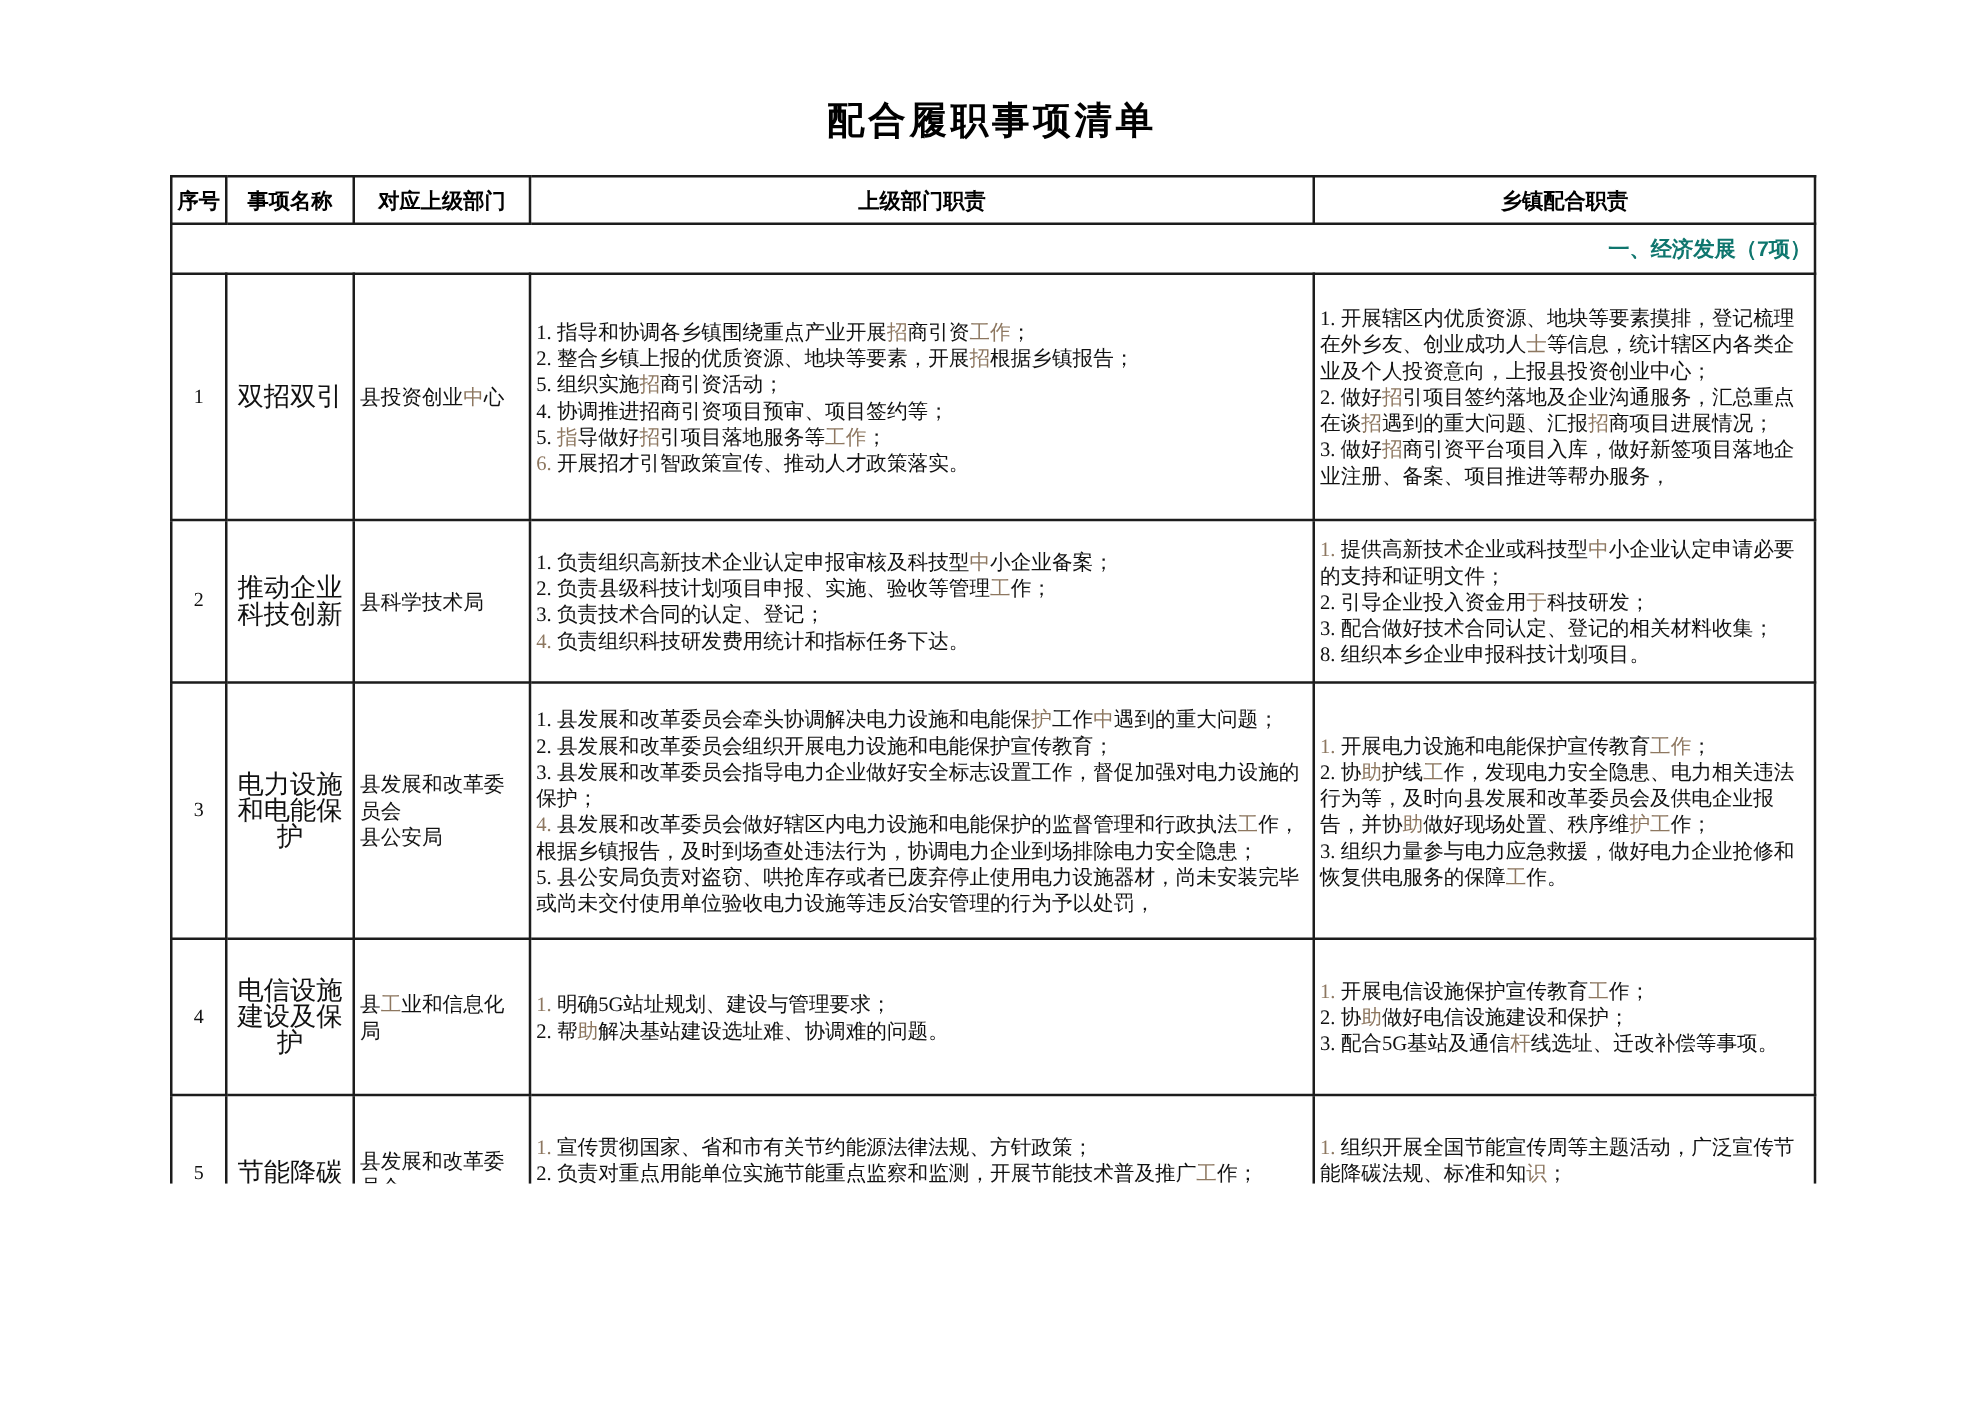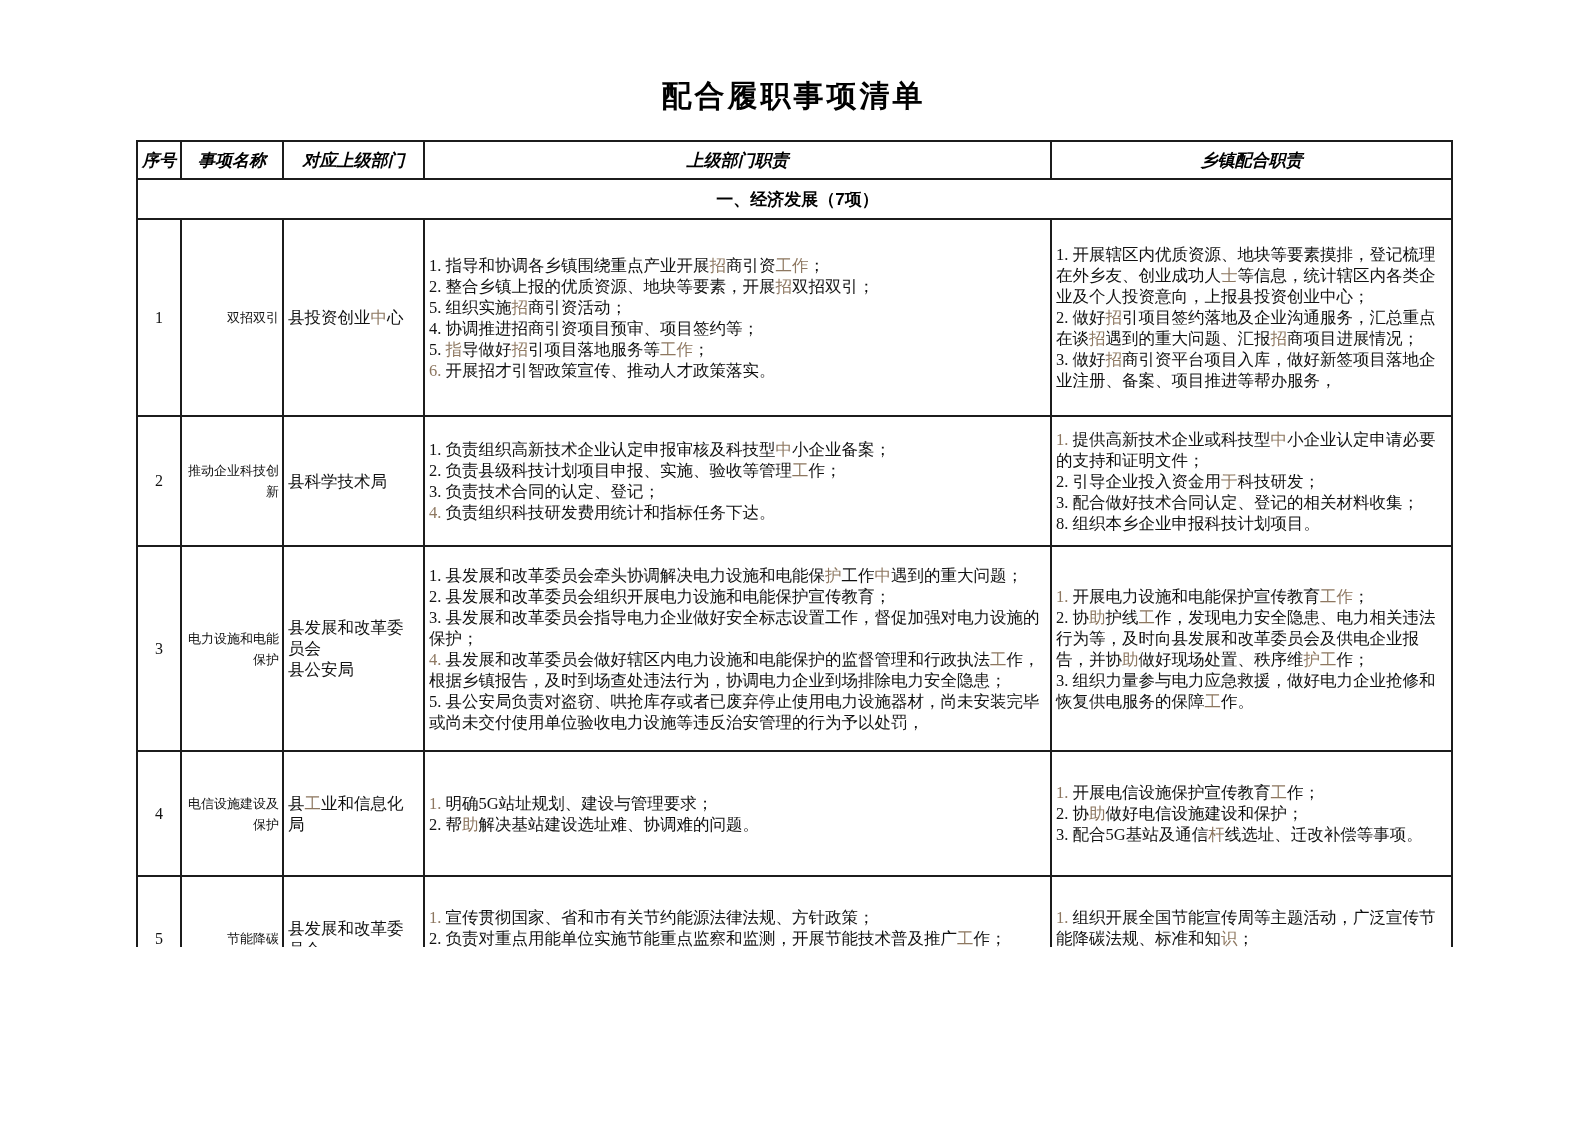--- a/index.html
+++ b/index.html
@@ -27,36 +27,35 @@
     border:2px solid #1c1c1c;
     box-sizing:border-box;
     overflow:hidden;
   }
   .duty-table th{
     font-family:"Liberation Sans","DejaVu Sans",sans-serif;
     font-size:17px;font-weight:bold;
     text-align:center;vertical-align:middle;
     height:38px;padding:2px;
     color:#000000;
-    font-style:italic;
   }
   td.section-cell{
     font-family:"Liberation Sans","DejaVu Sans",sans-serif;
     font-size:17px;font-weight:bold;
-    text-align:center;vertical-align:middle;
+    text-align:right;vertical-align:middle;
     height:40px;padding:2px 2px 2px 8px;
-    color:#000000;
+    color:#0f766e;
   }
   td.c-num{
     text-align:center;vertical-align:middle;
     font-size:16px;padding:2px;
   }
   td.c-name{
-    text-align:right;vertical-align:middle;
-    font-size:13px;line-height:21px;padding:2px 3px;
+    text-align:center;vertical-align:middle;
+    font-size:21px;line-height:21px;padding:2px 3px;
   }
   td.c-dept{
     vertical-align:middle;
     font-size:16.5px;line-height:21px;padding:2px 4px;
   }
   td.c-duty{
     text-align:left;vertical-align:middle;
     font-size:16.5px;line-height:21px;
     padding:3px 5px 3px 4px;
   }
@@ -97,21 +96,21 @@
         <td class="section-cell" colspan="5">一、经济发展（7项）</td>
       </tr>
     <tr style="height: 197px;">
           <td class="c-num">1</td>
           <td class="c-name">双招双引</td>
           <td class="c-dept">
             <div class="line"><span>县投资创业</span><span class="hl">中</span><span>心</span></div>
           </td>
           <td class="c-duty">
             <div class="line"><span>1. 指导和协调各乡镇围绕重点产业开展</span><span class="hl">招</span><span>商引资</span><span class="hl">工作</span><span>；</span></div>
-            <div class="line"><span>2. 整合乡镇上报的优质资源、地块等要素，开展</span><span class="hl">招</span><span>双招双引；</span></div>
+            <div class="line"><span>2. 整合乡镇上报的优质资源、地块等要素，开展</span><span class="hl">招</span><span>根据乡镇报告；</span></div>
             <div class="line"><span>5. 组织实施</span><span class="hl">招</span><span>商引资活动；</span></div>
             <div class="line"><span>4. 协调推进招商引资项目预审、项目签约等；</span></div>
             <div class="line"><span>5. </span><span class="hl">指</span><span>导做好</span><span class="hl">招</span><span>引项目落地服务等</span><span class="hl">工作</span><span>；</span></div>
             <div class="line"><span class="hl">6.</span><span> 开展招才引智政策宣传、推动人才政策落实。</span></div>
           </td>
           <td class="c-duty">
             <div class="line"><span>1. 开展辖区内优质资源、地块等要素摸排，登记梳理在外乡友、创业成功人</span><span class="hl">士</span><span>等信息，统计辖区内各类企业及个人投资意向，上报县投资创业中心；</span></div>
             <div class="line"><span>2. 做好</span><span class="hl">招</span><span>引项目签约落地及企业沟通服务，汇总重点在谈</span><span class="hl">招</span><span>遇到的重大问题、汇报</span><span class="hl">招</span><span>商项目进展情况；</span></div>
             <div class="line"><span>3. 做好</span><span class="hl">招</span><span>商引资平台项目入库，做好新签项目落地企业注册、备案、项目推进等帮办服务，</span></div>
           </td>

